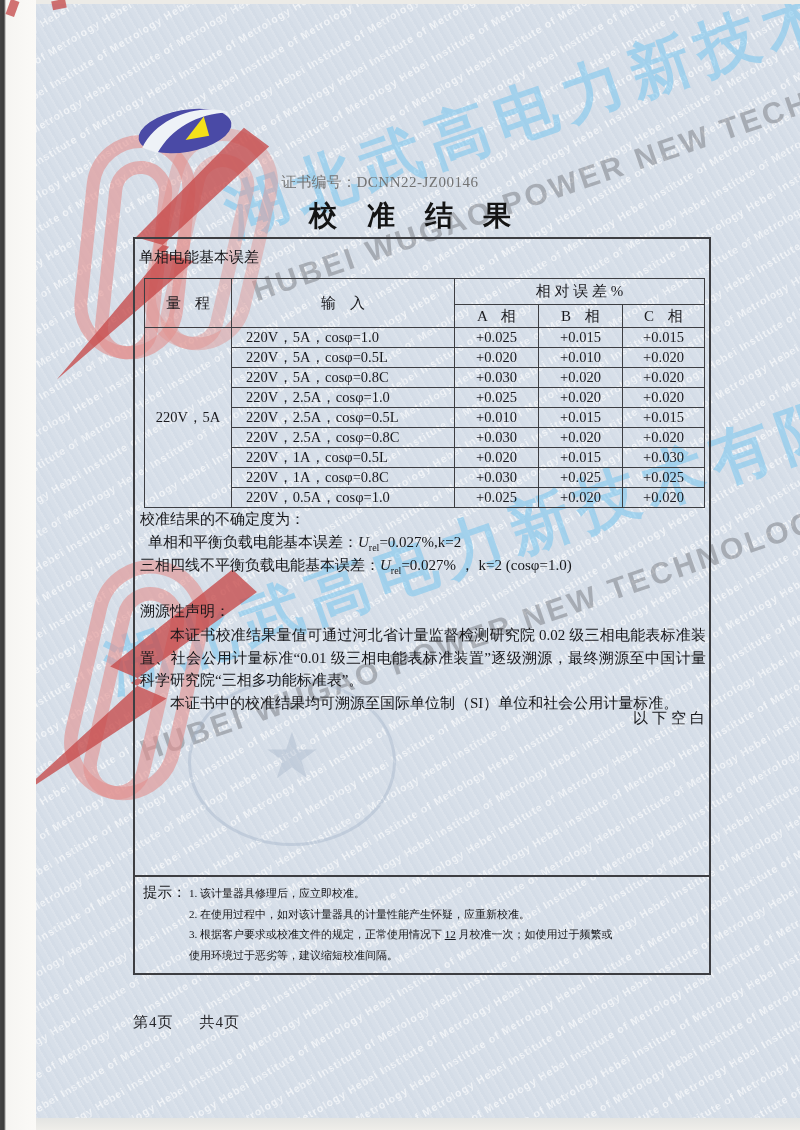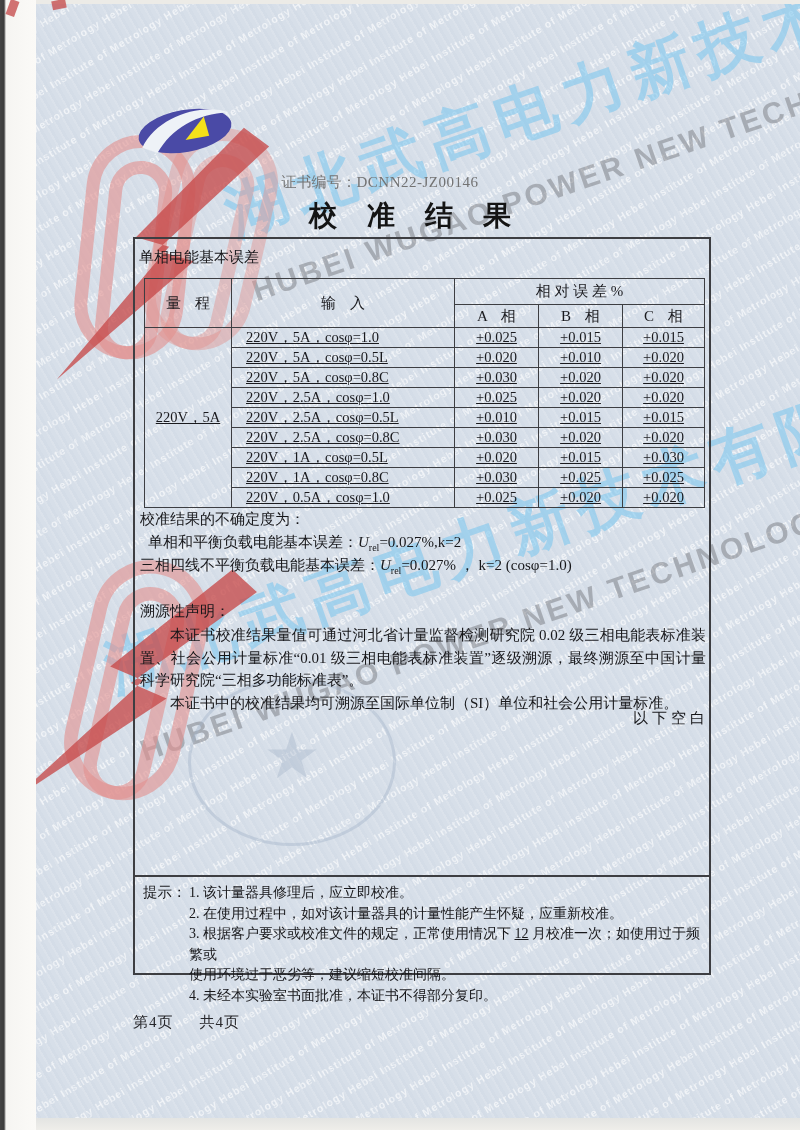--- a/index.html
+++ b/index.html
@@ -100,21 +100,21 @@
   table.err {
     position: absolute; left: 9px; top: 31px; width: 560px;
     border-collapse: collapse; table-layout: fixed; margin-top: 8px;
   }
   table.err th, table.err td {
     border: 1.5px solid #3d3e42; text-align: center; vertical-align: middle;
     font-size: 15px; color: #1a1a1e; font-weight: normal; padding: 0;
   }
   table.err .h1 { height: 26px; }
   table.err .h2 { height: 23px; }
-  table.err td { height: 20px; font-size: 14.5px; text-decoration: underline; }
+  table.err td { height: 20px; font-size: 14.5px; }
   table.err td.input-cell { text-align: left; padding-left: 14px; }
   .sp2 { letter-spacing: 14px; text-indent: 14px; }
   .sp1 { letter-spacing: 5px; text-indent: 5px; }
 
   .txt { position: absolute; font-size: 15px; color: #17171a; line-height: 20px; }
   .u-sym { font-style: italic; }
   sub { font-size: 10px; }
 
   .para {
     position: absolute; left: 5px; width: 566px; font-size: 15px; color: #17171a;
@@ -124,21 +124,21 @@
     position: absolute; left: 0; top: 470px; width: 100%; text-align: right;
     font-size: 15px; letter-spacing: 4px; color: #17171a;
   }
 
   .tips {
     position: absolute; left: -2px; right: -2px; top: 636px; bottom: -2px;
     border: 2px solid #3d3e42;
   }
   .tips-label { position: absolute; left: 8px; top: 6px; font-size: 14.5px; color: #17171a; }
   .tips-lines { position: absolute; left: 54px; top: 6px; right: 6px; }
-  .tips-line { font-size: 14px; color: #17171a; line-height: 20.5px; }
+  .tips-line { font-size: 11px; color: #17171a; line-height: 20.5px; }
   .tips-line .ul { text-decoration: underline; }
 
   .footer {
     position: absolute; left: 133px; top: 1013px; width: 578px; text-align: left;
     font-size: 15px; color: #26262a; letter-spacing: 1px;
   }
   .footer .gap { display: inline-block; width: 26px; }
 </style>
 </head>
 <body>
@@ -360,21 +360,20 @@
     <div class="para" style="top:453px;">本证书中的校准结果均可溯源至国际单位制（SI）单位和社会公用计量标准。</div>
     <div class="blank-note">以下空白</div>
 
     <div class="tips">
       <div class="tips-label">提示：</div>
       <div class="tips-lines" id="tips-host">
           <div class="tips-line"><span>1. 该计量器具修理后，应立即校准。</span></div>
           <div class="tips-line"><span>2. 在使用过程中，如对该计量器具的计量性能产生怀疑，应重新校准。</span></div>
           <div class="tips-line"><span>3. 根据客户要求或校准文件的规定，正常使用情况下 </span><span class="ul">12</span><span> 月校准一次；如使用过于频繁或</span></div>
           <div class="tips-line"><span>使用环境过于恶劣等，建议缩短校准间隔。</span></div>
-          <div class="tips-line"><span>4.  未经本实验室书面批准，本证书不得部分复印。</span></div>
         </div>
     </div>
   </div>
 
   <div class="footer">
     <span>第4页</span><span class="gap"></span><span>共4页</span>
   </div>
 
   <div class="scan-edge-left"></div>
   <div class="scan-edge-bottom"></div>

